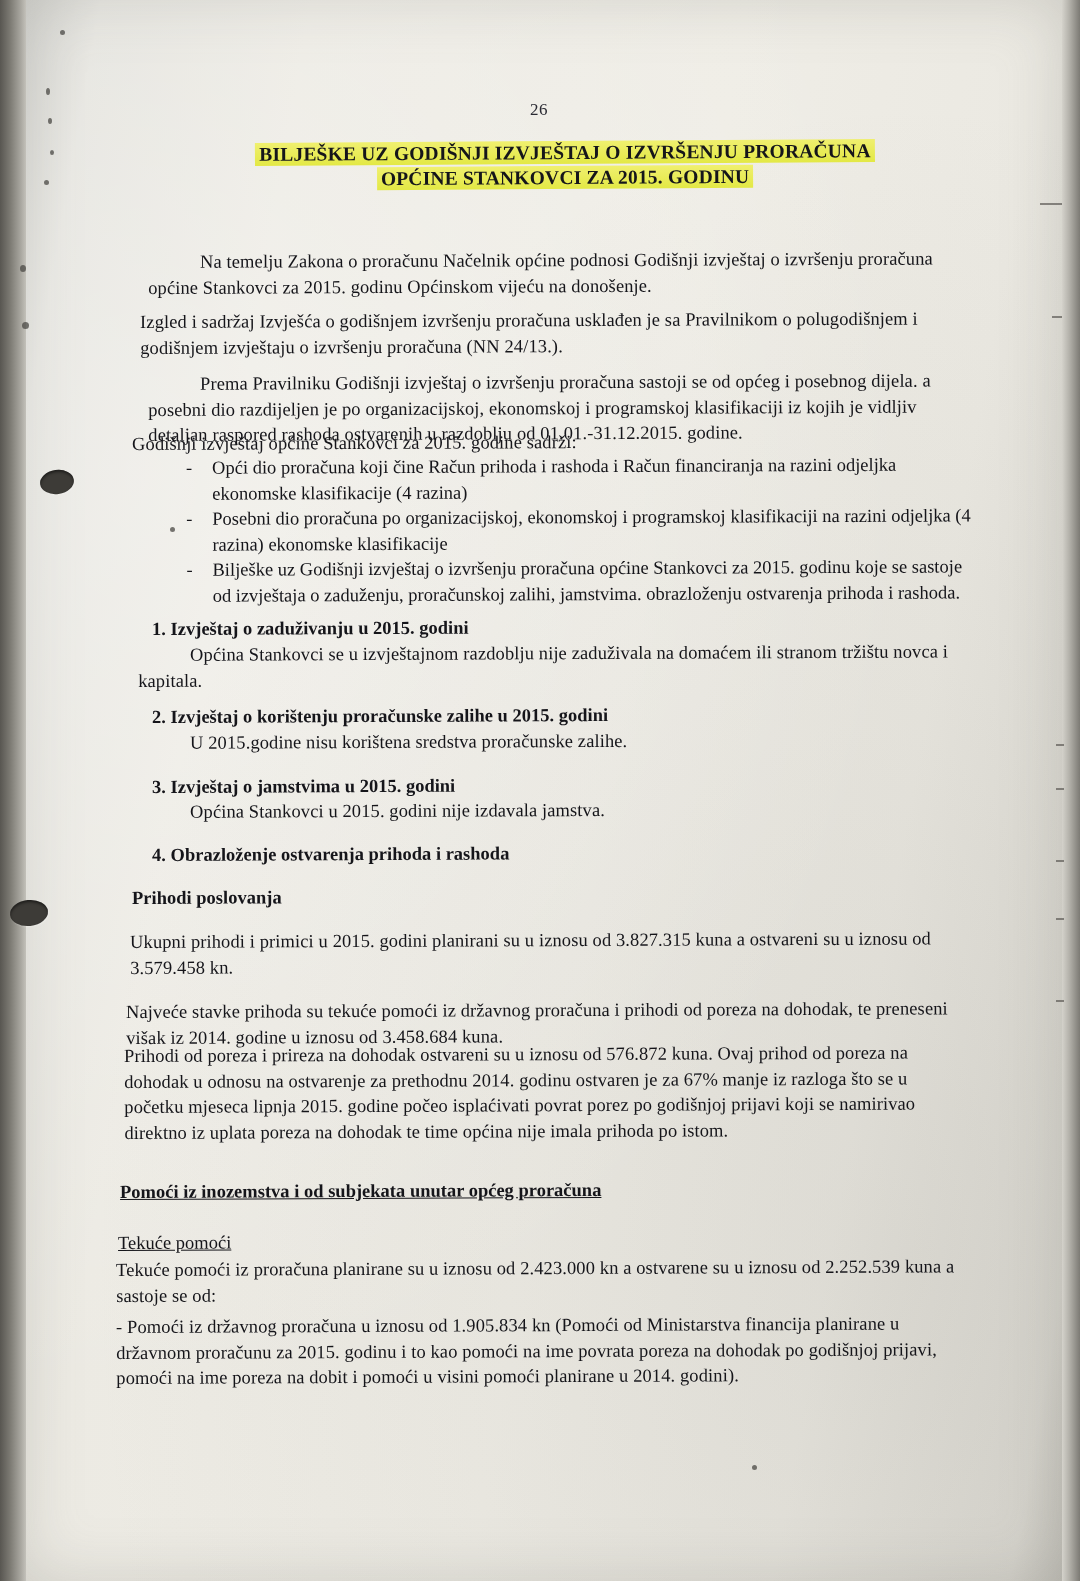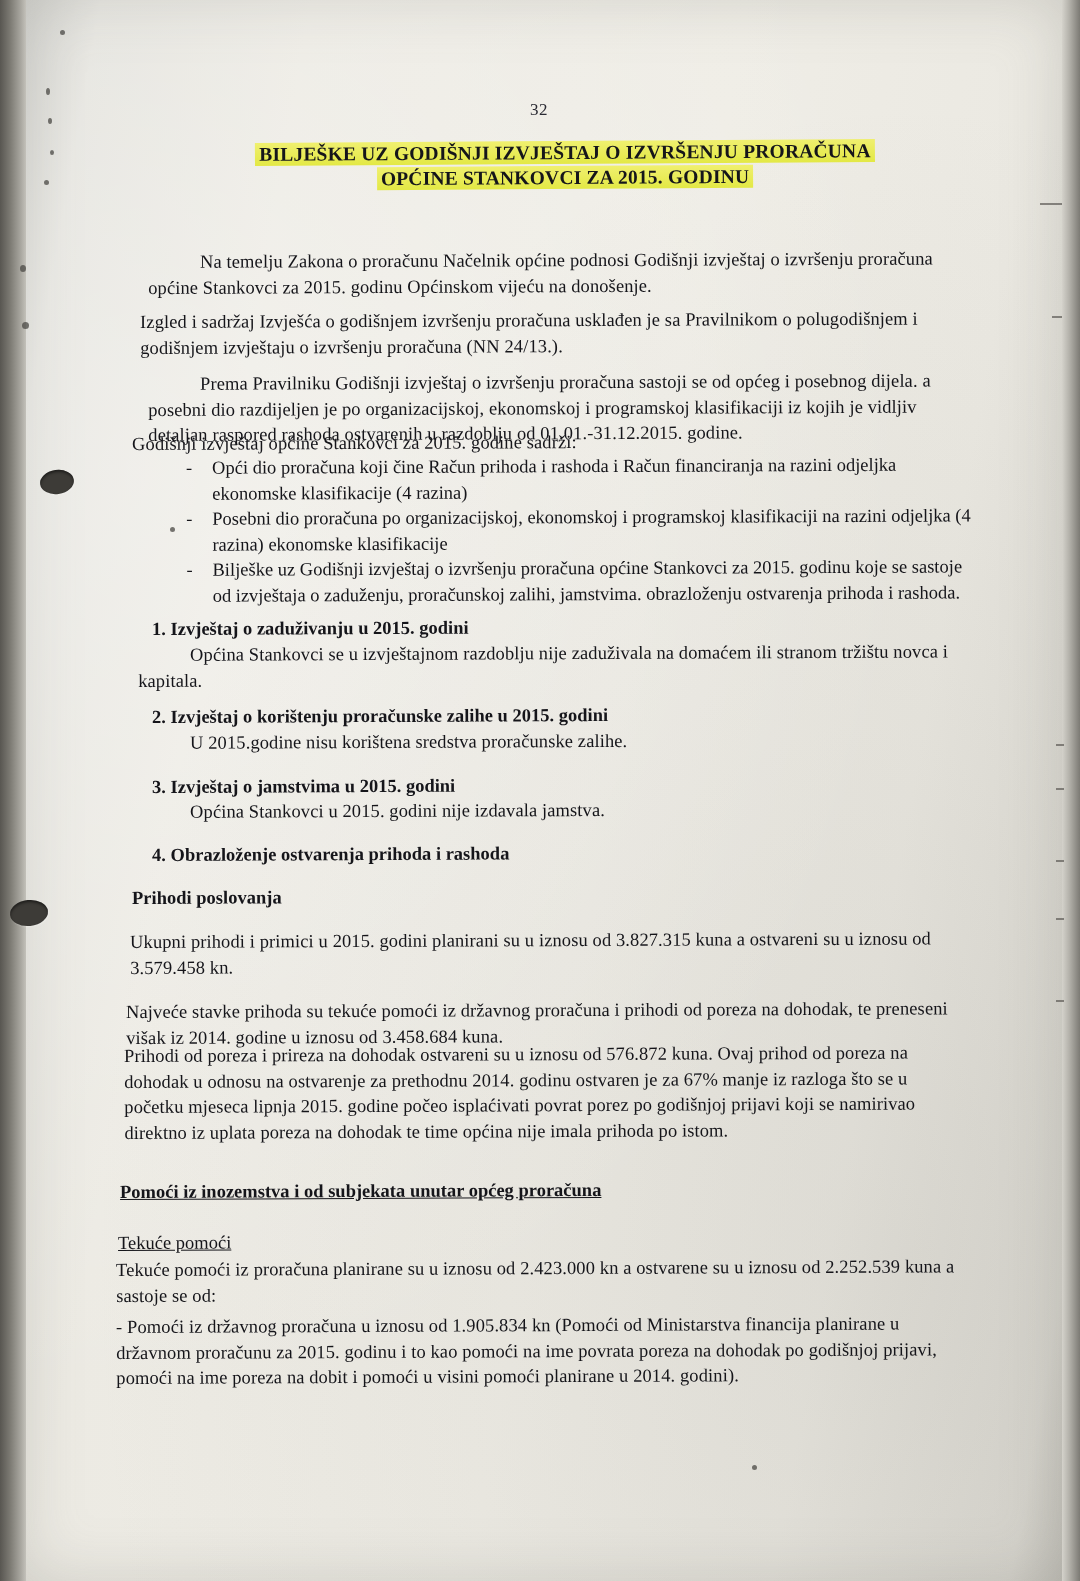--- a/index.html
+++ b/index.html
@@ -171,21 +171,21 @@
   <div class="tickmark" style="left:1040px;top:203px;"></div>
   <div class="tickmark" style="left:1052px;top:316px;width:10px;"></div>
   <div class="tickmark" style="left:1056px;top:744px;width:8px;"></div>
   <div class="tickmark" style="left:1056px;top:788px;width:8px;"></div>
   <div class="tickmark" style="left:1056px;top:860px;width:8px;"></div>
   <div class="tickmark" style="left:1056px;top:918px;width:8px;"></div>
   <div class="tickmark" style="left:1056px;top:1000px;width:8px;"></div>
 
   <div class="content">
 
-    <div class="page-number">32</div>
+    <div class="page-number">26</div>
 
     <div class="doc-title">
       <span class="hl">BILJEŠKE UZ GODIŠNJI IZVJEŠTAJ O IZVRŠENJU PRORAČUNA</span><br>
       <span class="hl">OPĆINE STANKOVCI ZA 2015. GODINU</span>
     </div>
 
     <p class="para indent rot" style="left:58px; top:250px; width:805px;">Na temelju Zakona o proračunu Načelnik općine podnosi Godišnji izvještaj o izvršenju proračuna općine Stankovci za 2015. godinu Općinskom vijeću na donošenje.</p>
 
     <p class="para rot" style="left:50px; top:310px; width:820px;">Izgled i sadržaj Izvješća o godišnjem izvršenju proračuna usklađen je sa Pravilnikom o polugodišnjem i godišnjem izvještaju o izvršenju proračuna (NN 24/13.).</p>
 

